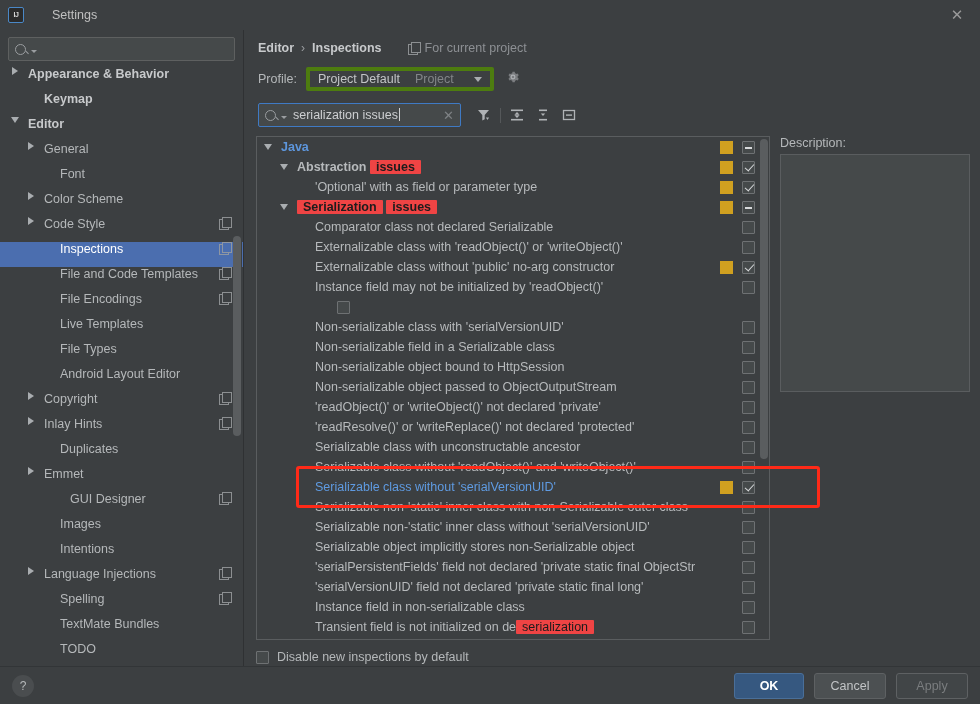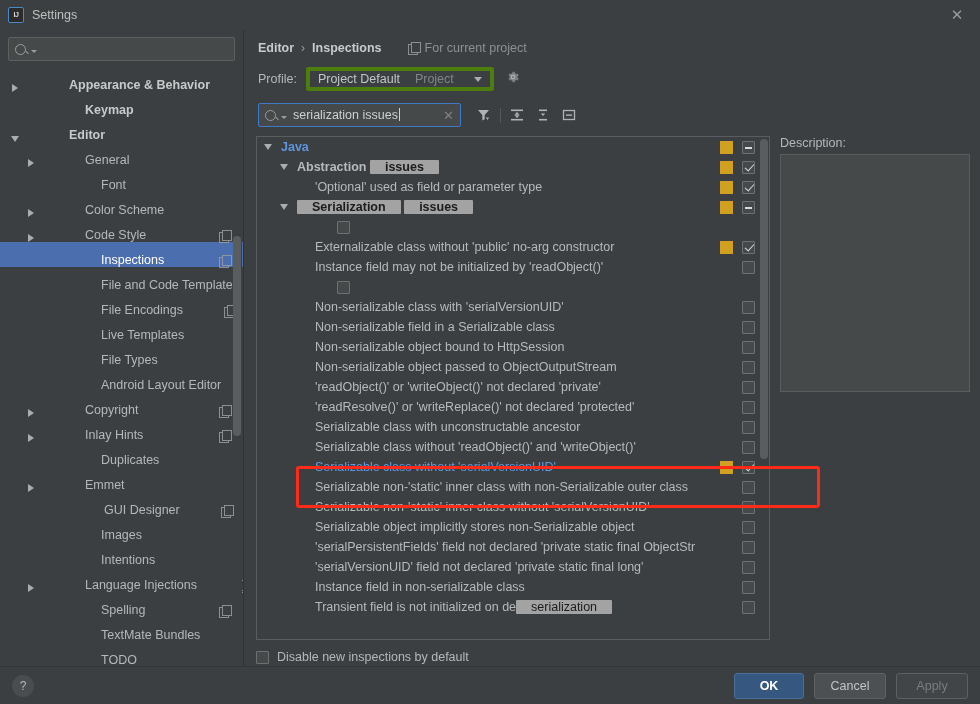--- a/index.html
+++ b/index.html
@@ -18,21 +18,21 @@
     height: 30px; background: #3c3f41;
     display: flex; align-items: center; padding: 0 0 0 8px;
     border-bottom: 1px solid #3c3f41;
   }
   .ij-logo {
     width: 16px; height: 16px; border: 1px solid #4a88c7; border-radius: 2px;
     background: #2b2b2b; color: #d6d6d6; font-size: 7px; font-weight: bold;
     display: flex; align-items: center; justify-content: center;
     letter-spacing: -0.5px; flex: 0 0 auto;
   }
-  .title-text { margin-left: 8px; color: #c0c0c0; font-size: 12.5px; }
+  .title-text { margin-left: 28px; color: #c0c0c0; font-size: 12.5px; }
   .titlebar-spacer { flex: 1; }
   .close-btn {
     width: 46px; height: 30px; display: flex; align-items: center; justify-content: center;
     color: #9a9a9a; font-size: 15px; cursor: default;
   }
 
   
   .body-area { position: absolute; top: 30px; left: 0; right: 0; bottom: 38px; display: flex; }
 
   
@@ -52,22 +52,22 @@
   .mag::after {
     content: ""; position: absolute; width: 4px; height: 1.4px; background: #9a9da0;
     transform: rotate(45deg); right: -4px; bottom: 0px;
   }
   .mag-caret {
     width: 0; height: 0; border-left: 3px solid transparent; border-right: 3px solid transparent;
     border-top: 3px solid #9a9da0; margin-left: 5px; margin-top: 4px;
   }
   .nav-list { flex: 1; overflow: hidden; position: relative; }
   .nav-item {
-    height: 25px; display: flex; align-items: flex-end; padding-right: 12px;
-    color: #b5b8ba; font-size: 12.5px; white-space: nowrap; gap: 41px;
+    height: 25px; display: flex; align-items: flex-start; padding-right: 12px;
+    color: #b5b8ba; font-size: 12.5px; white-space: nowrap;
   }
   .nav-item.bold { font-weight: bold; color: #c7c9cb; }
   .nav-item.selected { background: #4b6eaf; color: #ffffff; }
   .arrow {
     width: 0; height: 0; border-top: 4px solid transparent; border-bottom: 4px solid transparent;
     border-left: 6px solid #a9adb0; flex: 0 0 auto;
   }
   .arrow.down {
     border-left: 4px solid transparent; border-right: 4px solid transparent;
     border-top: 6px solid #a9adb0; border-bottom: none;
@@ -136,21 +136,21 @@
   }
   .tree-row .label { flex: 1; overflow: hidden; text-overflow: clip; }
   .tree-row.lvl0 { padding-left: 4px; }
   .tree-row.lvl1 { padding-left: 20px; }
   .tree-row.lvl2 { padding-left: 58px; }
   .tree-row .tw { width: 14px; display: flex; align-items: center; justify-content: center; flex: 0 0 auto; }
   .tw-tri { width: 0; height: 0; border-left: 4.5px solid transparent; border-right: 4.5px solid transparent; border-top: 6px solid #a9adb0; }
   .tree-row.node { font-weight: bold; }
   .tree-row.java-node .label { color: #5d96dc; font-weight: bold; }
   .tree-row.selected .label { color: #5f9be2; }
-  .hl { background: #a3a3a3; color: #1c1c1c; border-radius: 1px; padding: 0 15px; font-weight: bold; }
+  .hl { background: #ef4444; color: #1c1c1c; border-radius: 1px; padding: 0 6px; font-weight: bold; }
   .hl.plain { font-weight: normal; }
   .sev { width: 13px; height: 13px; background: #d0a020; flex: 0 0 auto; margin-right: 9px; }
   .sev.empty { background: transparent; }
   .cb {
     width: 13px; height: 13px; border: 1px solid #6e7173; background: #45494a;
     flex: 0 0 auto; position: relative; border-radius: 1px;
   }
   .cb.checked::after {
     content: ""; position: absolute; left: 3.5px; top: 0.5px; width: 4px; height: 8px;
     border: solid #d6d8da; border-width: 0 1.6px 1.6px 0; transform: rotate(42deg);
@@ -299,21 +299,21 @@
             <span class="nav-label" style="margin-left: 6px;">Duplicates</span>
           </div>
           <div class="nav-item">
             <span class="arrow-slot" style="margin-left: 24px;">
               <span class="arrow"></span>
             </span>
             <span class="nav-label" style="margin-left: 6px;">Emmet</span>
           </div>
           <div class="nav-item">
             <span class="arrow-slot" style="margin-left: 40px;"></span>
-            <span class="nav-label" style="margin-left: 9px;">GUI Designer</span>
+            <span class="nav-label" style="margin-left: 16px;">GUI Designer</span>
             <span class="copy-icon"></span>
           </div>
           <div class="nav-item">
             <span class="arrow-slot" style="margin-left: 40px;"></span>
             <span class="nav-label" style="margin-left: 6px;">Images</span>
           </div>
           <div class="nav-item">
             <span class="arrow-slot" style="margin-left: 40px;"></span>
             <span class="nav-label" style="margin-left: 6px;">Intentions</span>
           </div>
@@ -426,34 +426,40 @@
               <div class="tree-row lvl1 node">
                 <span class="tw">
                   <span class="tw-tri"></span>
                 </span>
                 <span style="width: 6px;"></span>
                 <span class="label"><span>Abstraction </span><span class="hl">issues</span></span>
                 <span class="sev"></span>
                 <span class="cb checked"></span>
               </div>
               <div class="tree-row lvl2">
-                <span class="label">'Optional' used as field or parameter type</span>
+                <span class="label">'Optional' with as field or parameter type</span>
                 <span class="sev"></span>
                 <span class="cb checked"></span>
               </div>
               <div class="tree-row lvl1 node">
                 <span class="tw">
                   <span class="tw-tri"></span>
                 </span>
                 <span style="width: 6px;"></span>
                 <span class="label"><span class="hl">Serialization</span><span> </span><span class="hl">issues</span></span>
                 <span class="sev"></span>
                 <span class="cb partial"></span>
               </div>
               <div class="tree-row lvl2">
+                <span class="label">Comparator class not declared Serializable</span>
+                <span class="sev empty"></span>
+                <span class="cb"></span>
+              </div>
+              <div class="tree-row lvl2">
+                <span class="label">Externalizable class with 'readObject()' or 'writeObject()'</span>
                 <span class="sev empty"></span>
                 <span class="cb"></span>
               </div>
               <div class="tree-row lvl2">
                 <span class="label">Externalizable class without 'public' no-arg constructor</span>
                 <span class="sev"></span>
                 <span class="cb checked"></span>
               </div>
               <div class="tree-row lvl2">
                 <span class="label">Instance field may not be initialized by 'readObject()'</span>

